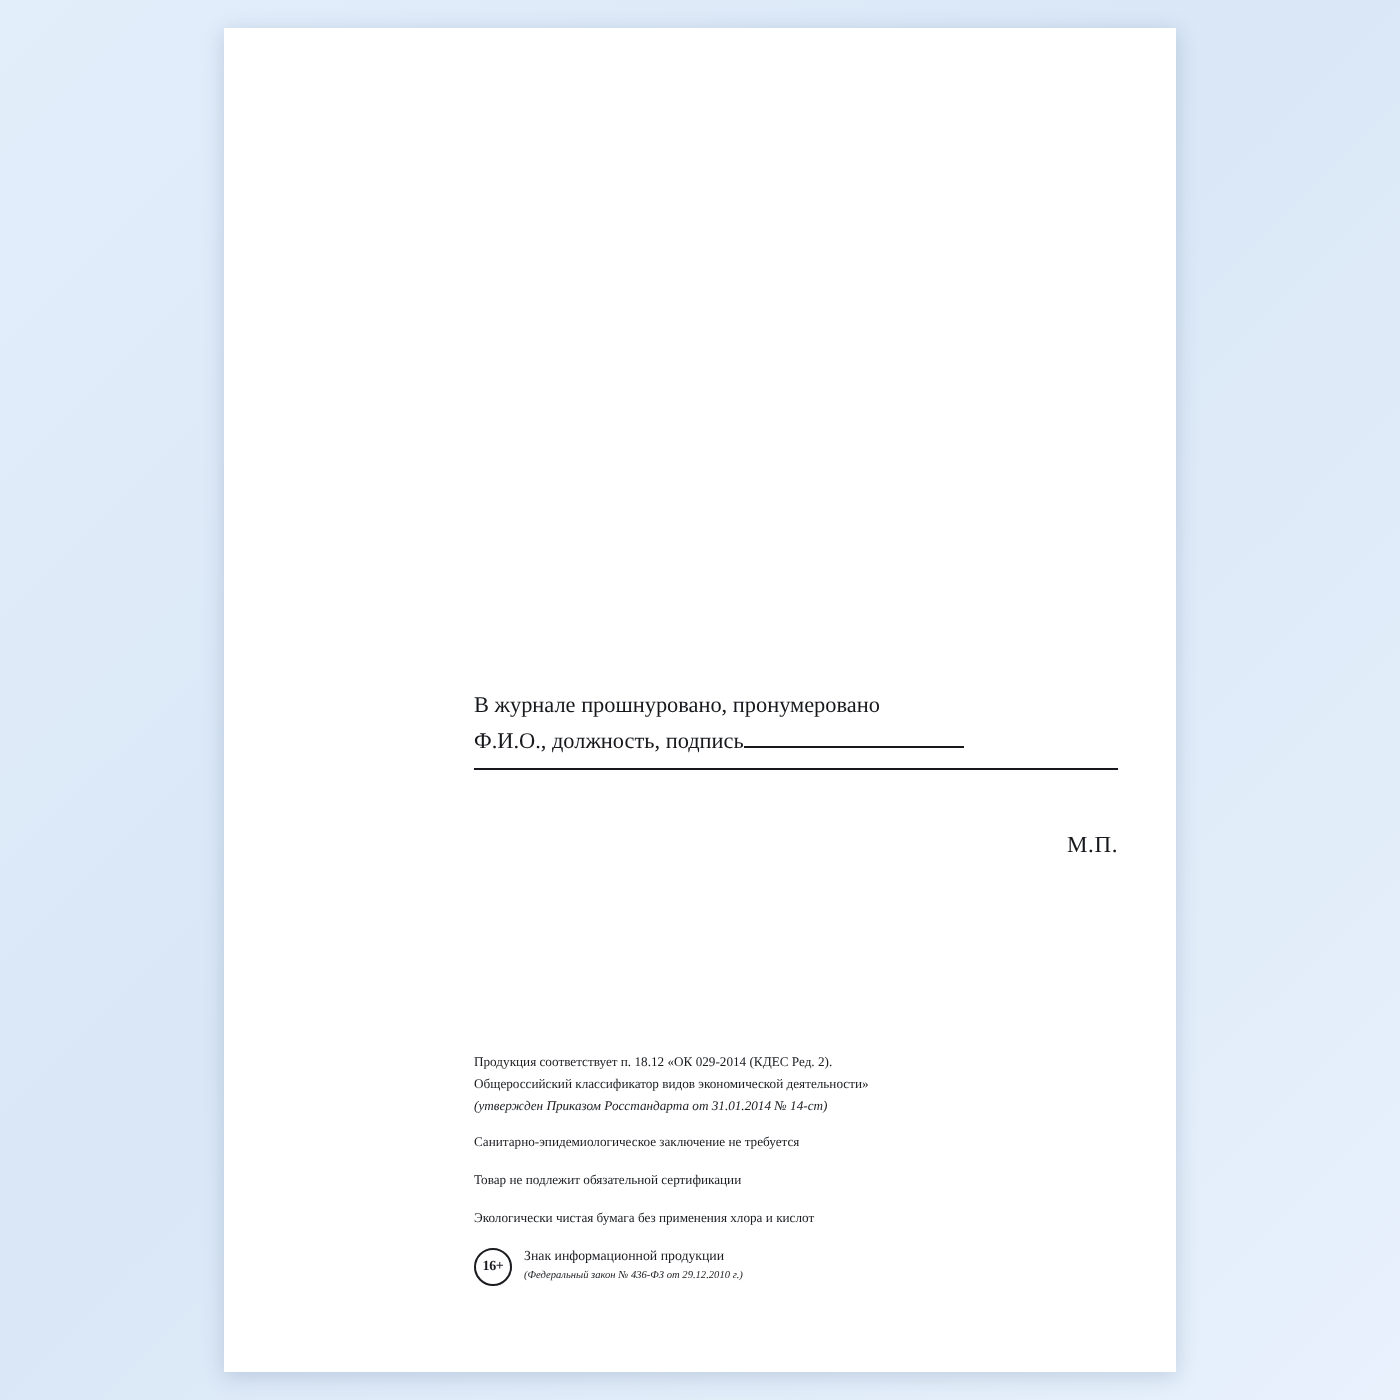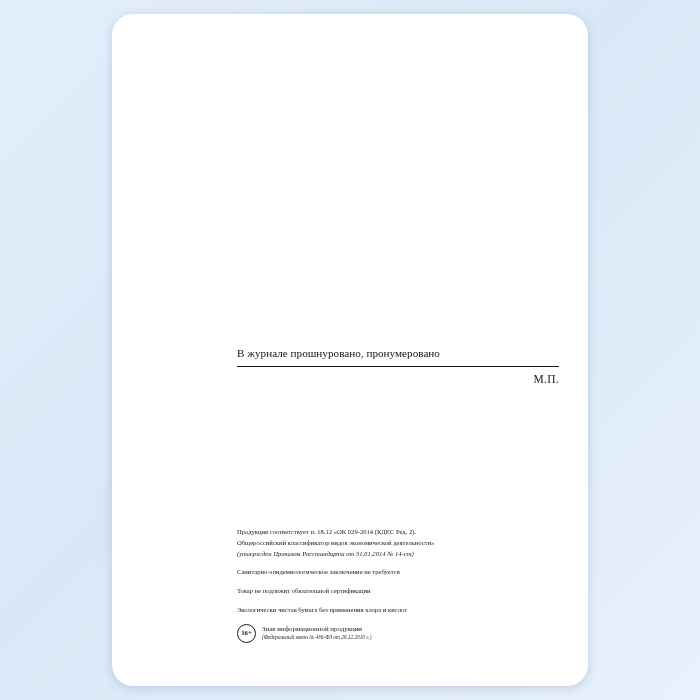--- a/index.html
+++ b/index.html
@@ -20,21 +20,20 @@
     background: linear-gradient(135deg, #e3eefb 0%, #d9e7f6 45%, #e8f1fc 100%);
   }
   #page {
     position: absolute;
     left: 112px;
     top: 14px;
     width: 476px;
     height: 672px;
     background: #ffffff;
     box-shadow: 0 2px 10px rgba(60, 90, 130, 0.22);
-    border-radius: 21px;
   }
 
   
   .stamp-block {
     position: absolute;
     left: 125px;
     top: 332px;
     width: 330px;
     font-size: 11.2px;
     line-height: 1.42;
@@ -55,21 +54,21 @@
   .ul-26  { width: 24px;  }
   .ul-120b{ width: 126px; }
   .ul-110 { width: 110px; }
   .rule-full {
     margin-top: 4px;
     width: 322px;
     height: 0;
     border-bottom: 1px solid #16181c;
   }
   .mp {
-    margin-top: 4px;
+    margin-top: 30px;
     text-align: right;
     width: 322px;
     font-size: 11.5px;
     letter-spacing: .3px;
   }
 
   
   .legal {
     position: absolute;
     left: 125px;
@@ -83,21 +82,21 @@
     margin: 0 0 9px 0;
   }
   .legal p.tight {
     margin-bottom: 1px;
   }
   .legal .ital {
     font-style: italic;
   }
   .mark-row {
     display: flex;
-    align-items: center;
+    align-items: flex-end;
     gap: 6px;
     margin-top: 2px;
   }
   .age-badge {
     flex: 0 0 auto;
     width: 17px;
     height: 17px;
     border: 1.2px solid #1a1c20;
     border-radius: 50%;
     display: flex;
@@ -124,20 +123,23 @@
   <div id="page">
 
     <div class="stamp-block">
 
       <div class="stamp-line">
         <span>В журнале прошнуровано, пронумеровано</span>
       </div>
 
 
 
+      <div class="stamp-line">
+        <span>Ф.И.О., должность, подпись</span><span class="ul ul-110"></span>
+      </div>
 
       <div class="rule-full"></div>
 
       <div class="mp">М.П.</div>
     </div>
 
     <div class="legal">
 
       <p class="tight">Продукция соответствует п. 18.12 «ОК 029-2014 (КДЕС Ред. 2).</p>
       <p class="tight">Общероссийский классификатор видов экономической деятельности»</p>

